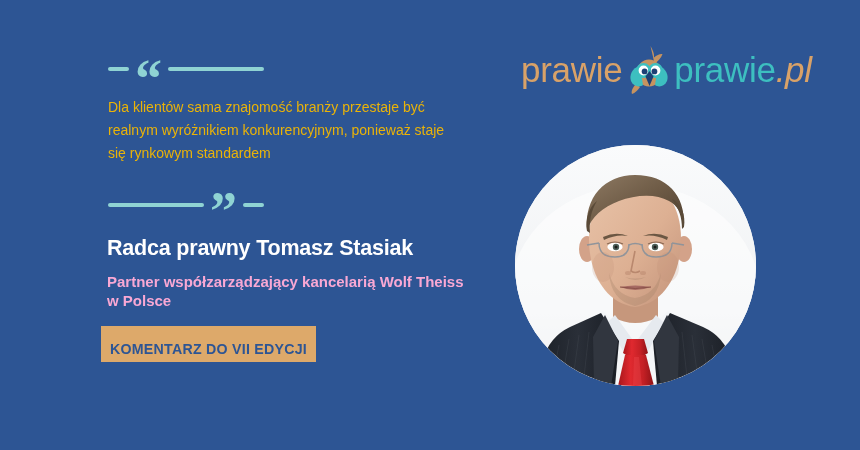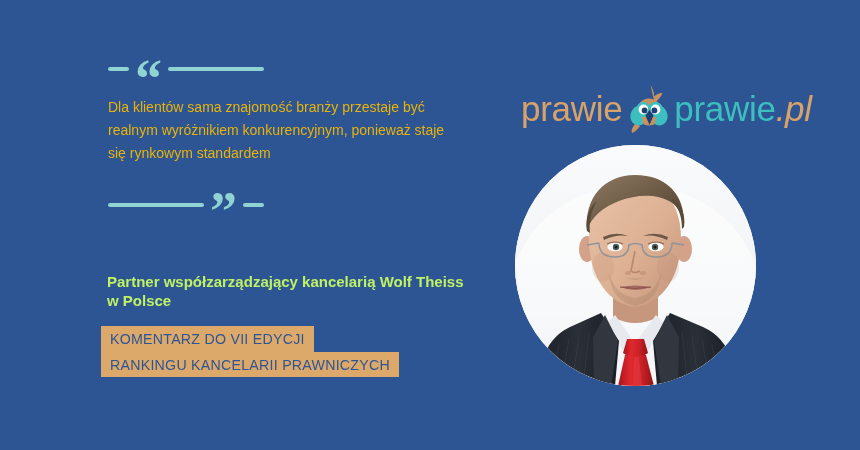--- a/index.html
+++ b/index.html
@@ -24,21 +24,20 @@
   #logo {
     position: absolute;
     left: 521px;
     top: 44px;
     height: 52px;
     display: flex;
     align-items: center;
     font-size: 35px;
     letter-spacing: -0.3px;
     white-space: nowrap;
-    margin-top: 39px;
   }
   #logo .logo-word-a { color: #D9A268; }
   #logo .logo-word-b { color: #3DBFC0; }
   #logo .logo-tld    { color: #D9A268; font-style: italic; }
   #logo .logo-bird {
     width: 42px;
     height: 52px;
     margin: 0 4px 0 6px;
     position: relative;
     display: inline-block;
@@ -98,42 +97,42 @@
     letter-spacing: -0.2px;
     white-space: nowrap;
   }
 
   
   #speaker-role {
     position: absolute;
     left: 107px;
     top: 272px;
     width: 360px;
-    color: #bef264;
+    color: #f9a8d4;
     font-size: 15px;
     line-height: 19px;
     font-weight: 700;
   }
 
   
   #badge {
     position: absolute;
     left: 101px;
     top: 326px;
     width: 400px;
   }
   #badge .badge-line {
     display: table;
     background: #DDA96A;
     color: #2D5594;
     font-size: 14.2px;
-    font-weight: 400;
+    font-weight: 700;
     letter-spacing: 0.25px;
     line-height: 21.5px;
-    padding: 3px 9px 1px 9px;
+    padding: 13px 9px 1px 9px;
     white-space: nowrap;
     text-transform: uppercase;
   }
 
   
   #portrait {
     position: absolute;
     left: 515px;
     top: 145px;
     width: 241px;
@@ -191,26 +190,26 @@
   </div>
 
   <div id="quote-text">Dla klientów sama znajomość branży przestaje być realnym wyróżnikiem konkurencyjnym, ponieważ staje się rynkowym standardem</div>
 
   <div class="divider" id="divider-close">
     <span class="bar long"></span>
     <span class="qmark">”</span>
     <span class="bar short"></span>
   </div>
 
+  <div id="speaker-name">Radca prawny Tomasz Stasiak</div>
 
   <div id="speaker-role">Partner współzarządzający kancelarią Wolf Theiss w Polsce</div>
 
   <div id="badge">
     <div class="badge-line">KOMENTARZ DO VII EDYCJI</div>
-    <div class="badge-line">RANKINGU KANCELARII PRAWNICZYCH</div>
   </div>
 
   <div id="portrait">
     <svg viewBox="0 0 241 241" width="241" height="241" aria-hidden="true">
       <defs>
         <linearGradient id="bgGrad" x1="0" y1="0" x2="0" y2="1">
           <stop offset="0%" stop-color="#FAFBFC"></stop>
           <stop offset="70%" stop-color="#EFF1F3"></stop>
           <stop offset="100%" stop-color="#E2E5E9"></stop>
         </linearGradient>

